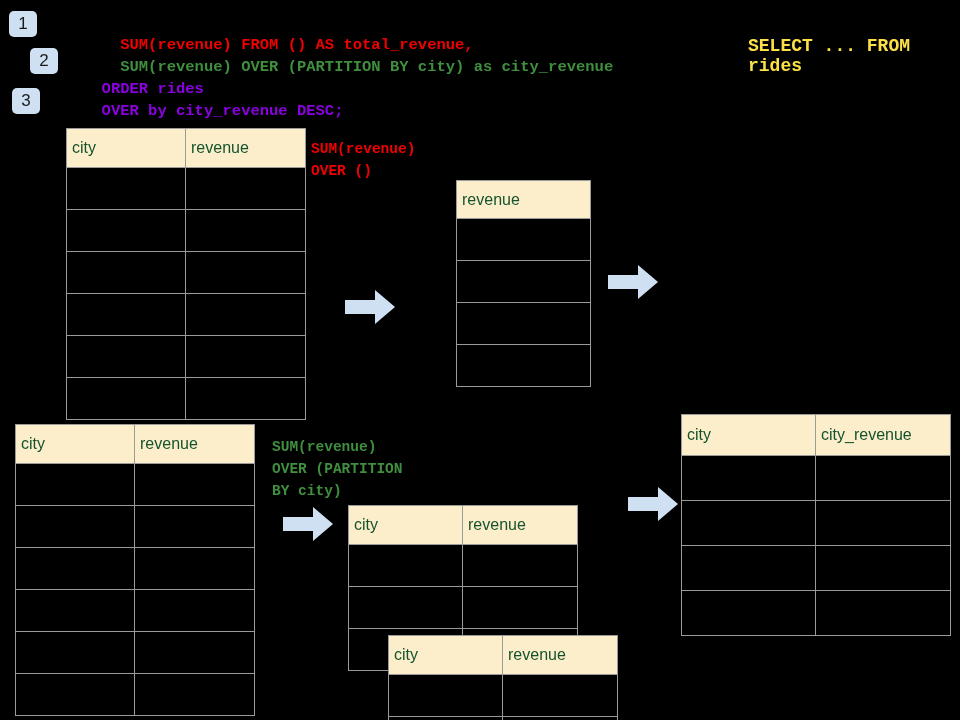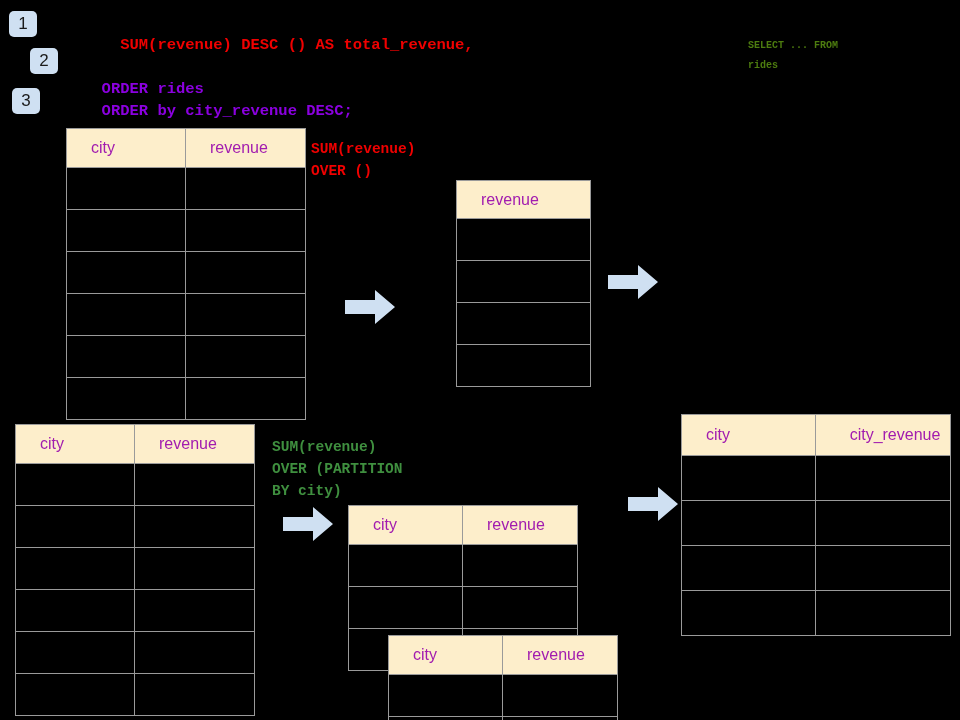--- a/index.html
+++ b/index.html
@@ -42,25 +42,25 @@
     font-weight: bold;
     letter-spacing: 0px;
   }
   .c-purple { color: #8b00e0; }
   .c-red    { color: #f00000; }
   .c-green  { color: #3f8f3f; }
 
   .sidecode {
     position: absolute;
     font-family: "Liberation Mono", "DejaVu Sans Mono", monospace;
-    font-size: 10px;
+    font-size: 18px;
     line-height: 20px;
     white-space: pre;
     font-weight: bold;
-    color: #4d7c0f;
+    color: #fde047;
   }
 
   .annot {
     position: absolute;
     font-family: "Liberation Mono", "DejaVu Sans Mono", monospace;
     font-size: 14.5px;
     line-height: 22px;
     white-space: pre;
     font-weight: bold;
   }
@@ -74,46 +74,47 @@
     background: #000000;
     table-layout: fixed;
   }
   .tbl td {
     border: 1px solid #9a9a9a;
     background: #000000;
     padding: 0;
   }
   .tbl td.hd {
     background: #fdeecb;
-    color: #a21caf;
+    color: #14532d;
     font-family: "Liberation Sans", sans-serif;
     font-size: 16px;
-    padding: 0 0 0 24px;
+    padding: 0 0 0 5px;
     vertical-align: middle;
     white-space: nowrap;
   }
 
   
   .arrow {
     position: absolute;
     display: block;
   }
 </style>
 </head>
 <body>
 
 <div id="canvas">
 
   <div class="badge" style="left:9px; top:11px;">1</div>
   <div class="badge" style="left:30px; top:48px;">2</div>
   <div class="badge" style="left:12px; top:88px;">3</div>
 
-  <div class="code c-red" style="left:83px; top:34px;">    SUM(revenue) DESC () AS total_revenue,</div>
+  <div class="code c-red" style="left:83px; top:34px;">    SUM(revenue) FROM () AS total_revenue,</div>
+  <div class="code c-green" style="left:83px; top:56px;">    SUM(revenue) OVER (PARTITION BY city) as city_revenue</div>
   <div class="code c-purple" style="left:83px; top:78px;">  ORDER rides</div>
-  <div class="code c-purple" style="left:83px; top:100px;">  ORDER by city_revenue DESC;</div>
+  <div class="code c-purple" style="left:83px; top:100px;">  OVER by city_revenue DESC;</div>
 
   <div class="sidecode" style="left:748px; top:36px;">SELECT ... FROM
 rides</div>
 
   <div class="annot red" style="left:311px; top:138px;">SUM(revenue)
 OVER ()</div>
   <div class="annot green" style="left:272px; top:436px;">SUM(revenue)
 OVER (PARTITION
 BY city)</div>
 
@@ -277,21 +278,21 @@
   </svg>
 
   <table class="tbl" style="left:681px; top:414px; width:269px;">
     <colgroup>
         <col style="width:134px">
         <col style="width:135px">
       </colgroup>
     <tbody>
       <tr>
         <td class="hd" style="height:40px;">city</td>
-        <td class="hd" style="height:40px;text-align:center;">city_revenue</td>
+        <td class="hd" style="height:40px;">city_revenue</td>
       </tr>
       <tr>
           <td style="height:44px"></td>
           <td></td>
         </tr>
       <tr>
           <td style="height:44px"></td>
           <td></td>
         </tr>
       <tr>

